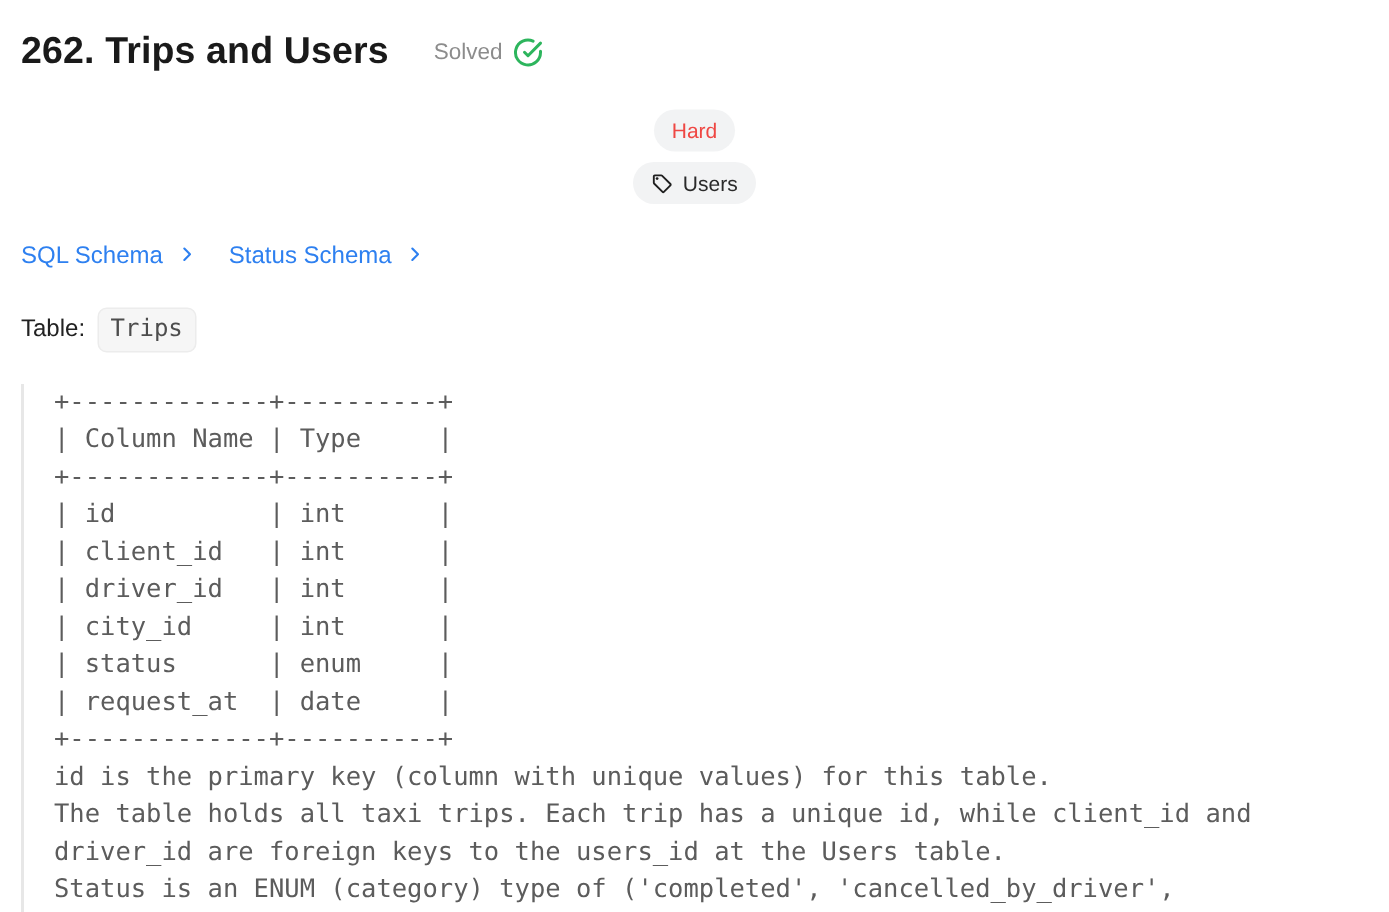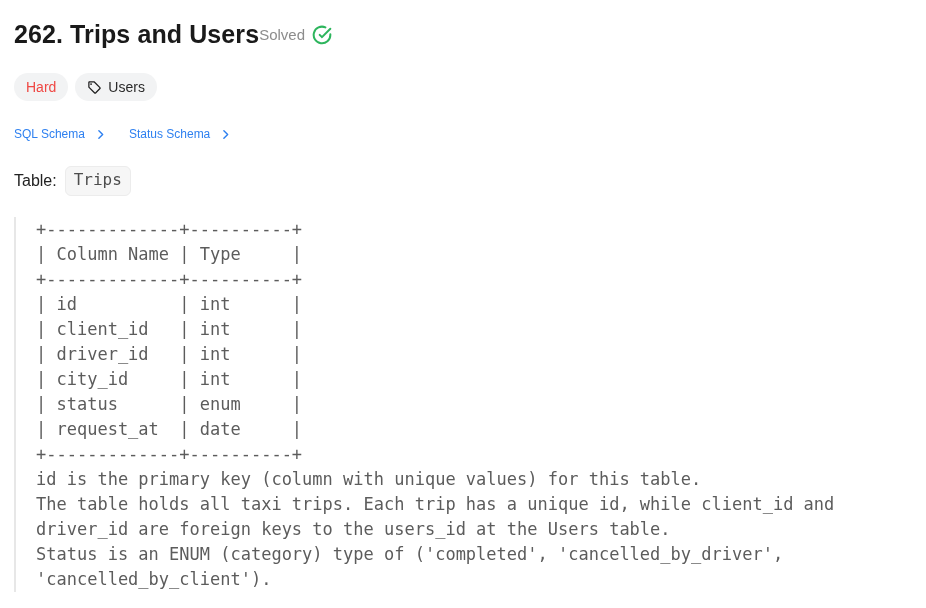--- a/index.html
+++ b/index.html
@@ -8,41 +8,41 @@
     background: #ffffff;
     font-family: "Liberation Sans", sans-serif;
     overflow: hidden;
     color: var(--text-primary, #1a1a1a);
   }
   .page { padding: 20px 14px 0 14px; width: 926px; height: 608px; }
 
   
   .header { display: flex; align-items: center; }
   .title { font-size: 25px; font-weight: 700; color: var(--text-primary); letter-spacing: 0.1px; }
-  .solved { display: inline-flex; align-items: center; gap: 7px; cursor: pointer; }
+  .solved { display: inline-flex; align-items: center; gap: 7px; cursor: pointer; margin-left: 30px; }
   .solved-label { font-size: 15px; color: var(--text-secondary); }
   .solved-icon { color: var(--solved-green); display: inline-flex; }
 
   
-  .tags { margin-top: 24px; display: flex; align-items: center; gap: 7px; }
+  .tags { margin-top: 24px; display: flex; align-items: center; gap: 7px; flex-direction: column; }
   .pill {
     display: inline-flex; align-items: center; gap: 6px;
     height: 28px; padding: 0 12px;
     background: var(--pill-bg); border: none; border-radius: 14px;
     font-family: "Liberation Sans", sans-serif;
     font-size: 14px; color: var(--pill-text); cursor: pointer;
   }
   .pill.hard { color: var(--difficulty-hard); }
   .pill .icon { display: inline-flex; color: #1f1f1f; }
 
   
   .schema-links { margin-top: 26px; display: flex; align-items: center; gap: 22px; }
   .schema-link {
-    display: inline-flex; align-items: center; gap: 9px;
-    color: var(--accent-blue); font-size: 12px; text-decoration: none; cursor: pointer;
+    display: inline-flex; align-items: flex-start; gap: 9px;
+    color: var(--accent-blue); font-size: 16px; text-decoration: none; cursor: pointer;
   }
   .chevron { display: inline-flex; color: var(--accent-blue); margin-top: 1px; }
 
   
   .table-row { margin-top: 25px; display: flex; align-items: center; gap: 8px; }
   .table-label { font-size: 16px; color: #222222; }
   .table-chip {
     font-family: "DejaVu Sans Mono", "Liberation Mono", monospace;
     font-size: 16px; color: var(--chip-text);
     background: var(--chip-bg); border: 1px solid #ececec; border-radius: 6px;

